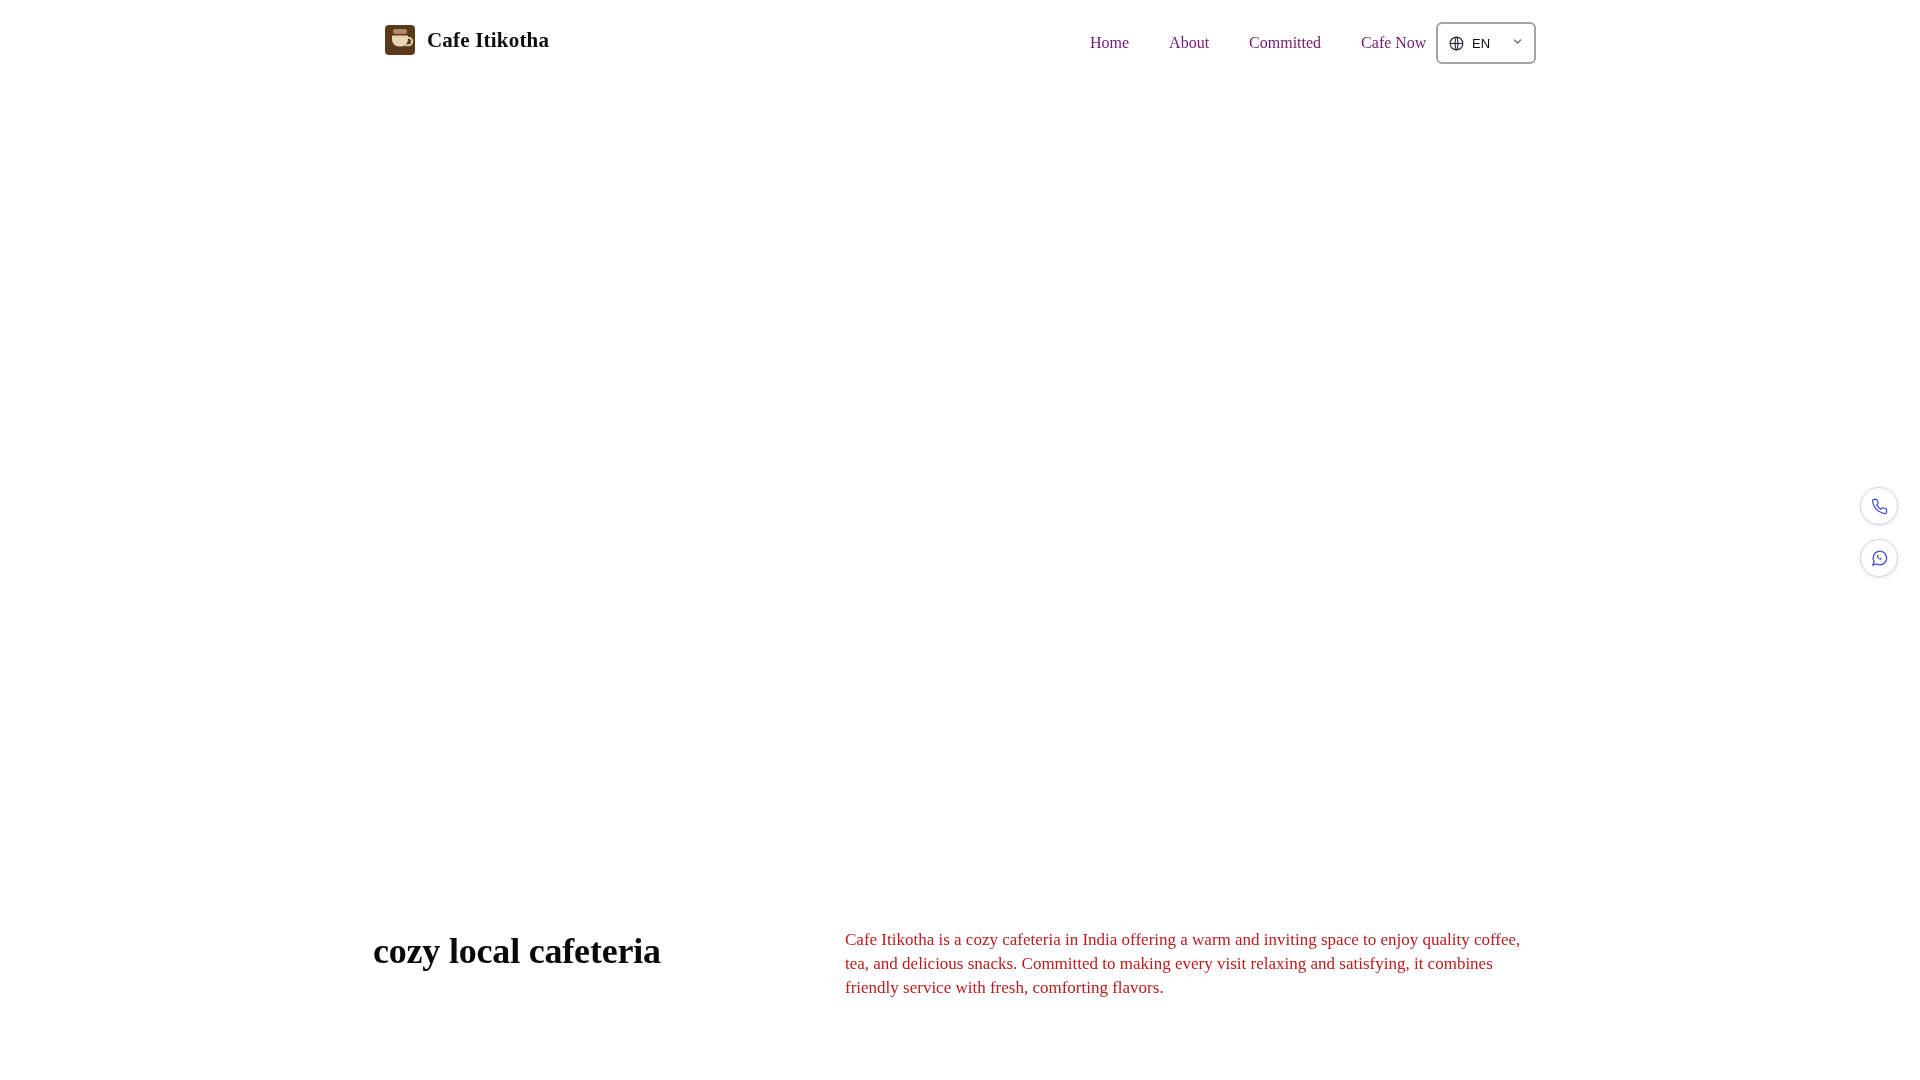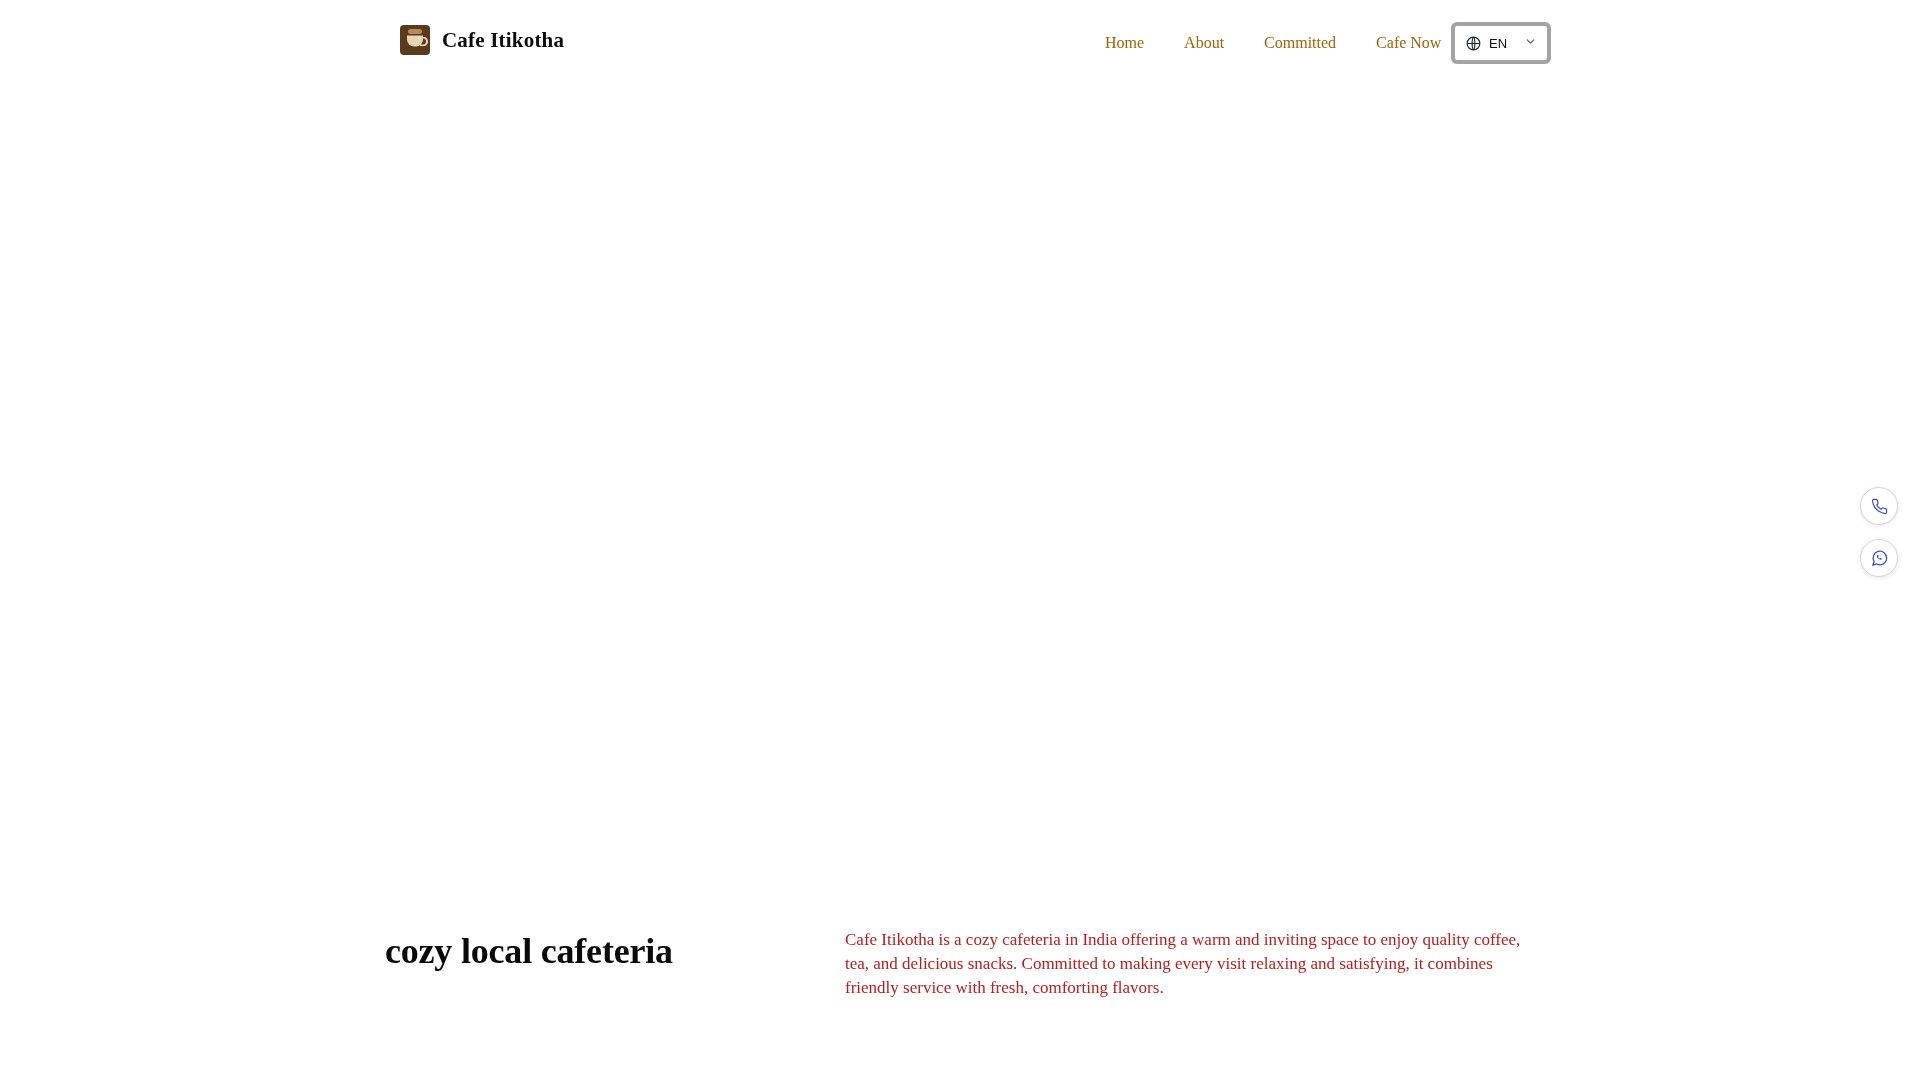--- a/index.html
+++ b/index.html
@@ -17,21 +17,21 @@
     position: relative;
     width: 1920px;
     height: 1080px;
     background: #ffffff;
   }
 
   
   .header {
     position: absolute;
     top: 0;
-    left: 15px;
+    left: 0;
     width: 1820px;
     height: 90px;
     display: flex;
     align-items: center;
     background: #ffffff;
   }
 
   .brand {
     position: absolute;
     left: 385px;
@@ -97,33 +97,33 @@
     position: absolute;
     left: 1070px;
     top: 28px;
     display: flex;
     align-items: center;
     gap: 0px;
   }
   .nav-item {
     font-family: "Liberation Serif", serif;
     font-size: 16px;
-    color: #a16207;
+    color: #701a75;
     padding: 6px 20px;
     cursor: pointer;
     white-space: nowrap;
   }
 
   .lang-switcher {
     position: absolute;
     left: 1436px;
     top: 22px;
     width: 100px;
     height: 42px;
-    border: 4px solid #a3a3a3;
+    border: 2px solid #a3a3a3;
     border-radius: 6px;
     background: #ffffff;
     display: flex;
     align-items: center;
     gap: 7px;
     padding: 0 10px;
     cursor: pointer;
   }
   .lang-label {
     font-family: "Liberation Sans", sans-serif;
@@ -148,21 +148,21 @@
   .intro {
     position: absolute;
     top: 910px;
     left: 0;
     width: 1920px;
     height: 170px;
   }
 
   .intro-heading {
     position: absolute;
-    left: 385px;
+    left: 373px;
     top: 21px;
     width: 440px;
     font-family: "Liberation Serif", serif;
     font-size: 36px;
     font-weight: bold;
     color: #0a0a0a;
     line-height: 1.15;
     letter-spacing: -0.2px;
   }
 

